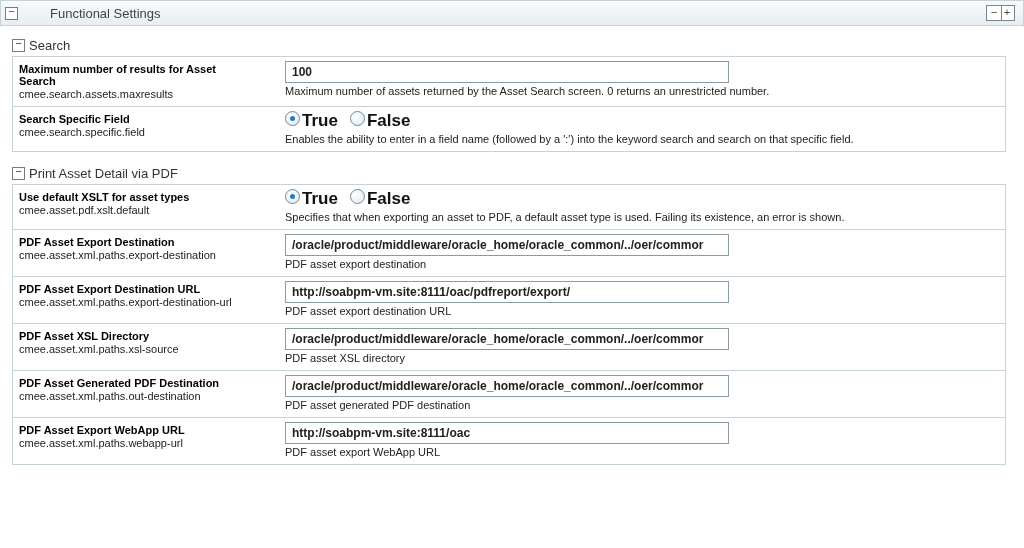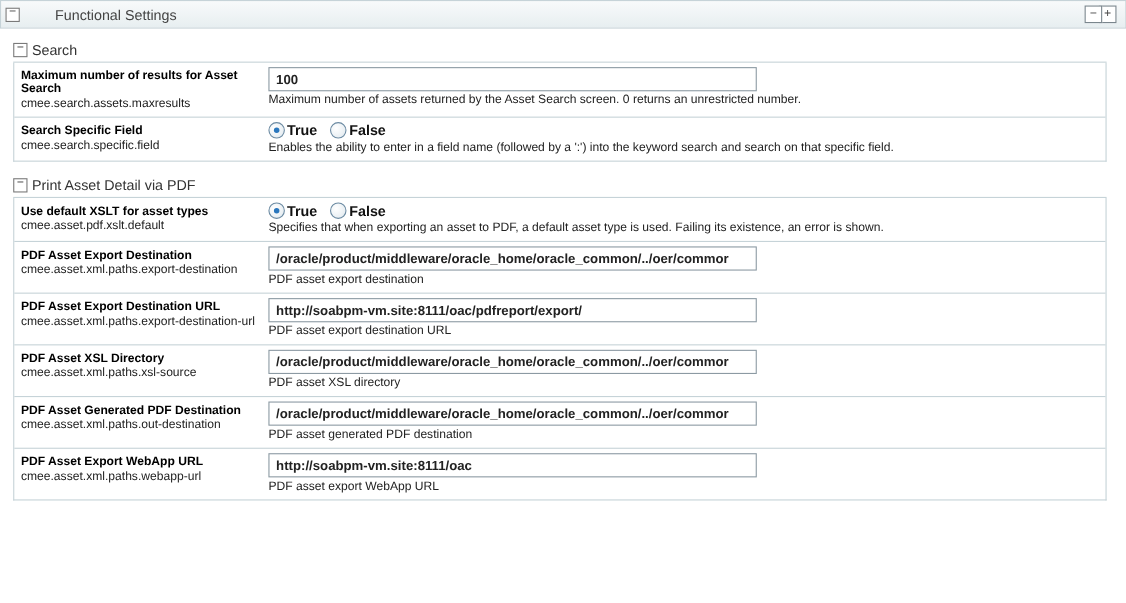--- a/index.html
+++ b/index.html
@@ -49,20 +49,21 @@
   }
   .settings-box {
     border: 1px solid #c6d3d8;
     border-top: none;
     margin-bottom: 12px;
   }
   .row {
     display: flex;
     border-bottom: 1px solid #c6d3d8;
     padding: 4px 6px 6px 6px;
+    gap: 41px;
   }
   .row:last-child { border-bottom: none;}
   .row-left {
     width: 225px;
     flex-shrink: 0;
     padding-top: 2px;
   }
   .row-title { font-weight: bold; }
   .row-key { color: #222; margin-top: 1px;}
   .row-right { flex: 1; }
@@ -82,21 +83,21 @@
     border: 1px solid #6b8aa2;
     display:inline-flex; align-items:center; justify-content:center;
     background: radial-gradient(circle at 35% 35%, #fff, #dfe8ee);
     margin-right: 2px;
     position: relative;
   }
   .radio-icon.checked::after {
     content:""; width:5px; height:5px; border-radius:50%;
     background:#2a77bd;
   }
-  .radio-label { font-weight: bold; margin-right: 12px; font-size: 13px; color:#111; }
+  .radio-label { font-weight: bold; margin-right: 12px; font-size: 17px; color:#111; }
   .ctrl-icons { display:flex; gap:2px; }
   .icon-btn {
     width: 14px; height: 14px; border: 1px solid #7a868d;
     display:inline-flex; align-items:center; justify-content:center;
     font-size: 11px; line-height: 10px; background:#fff; cursor:pointer;
     font-family: "Courier New", monospace;
   }
   .icon-btn.stack { position:relative; margin-left: -5px; z-index:0;}
   .icon-btn.front { position:relative; z-index:1;}
 </style>

